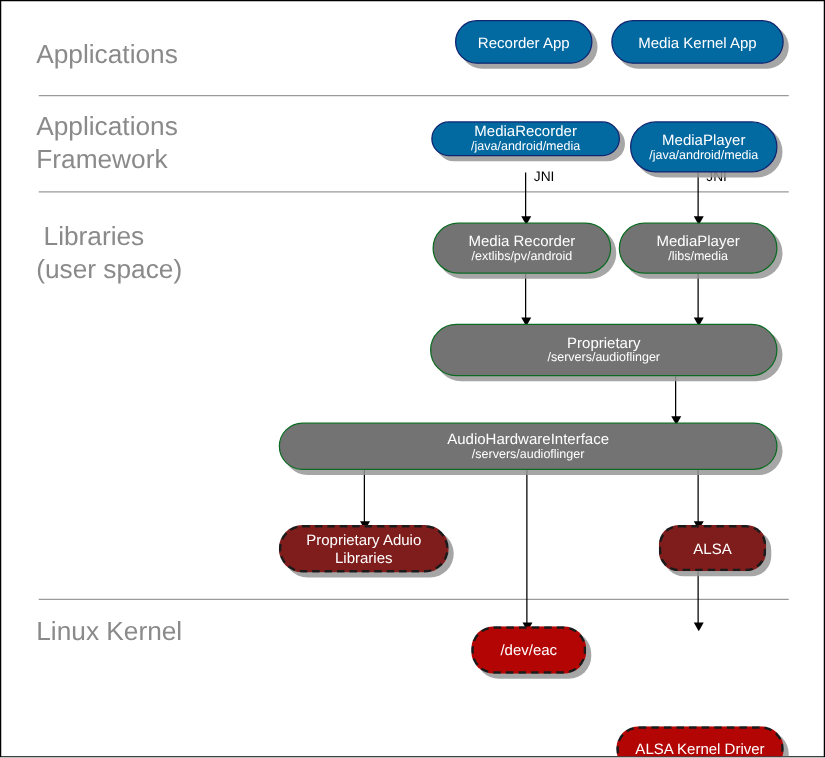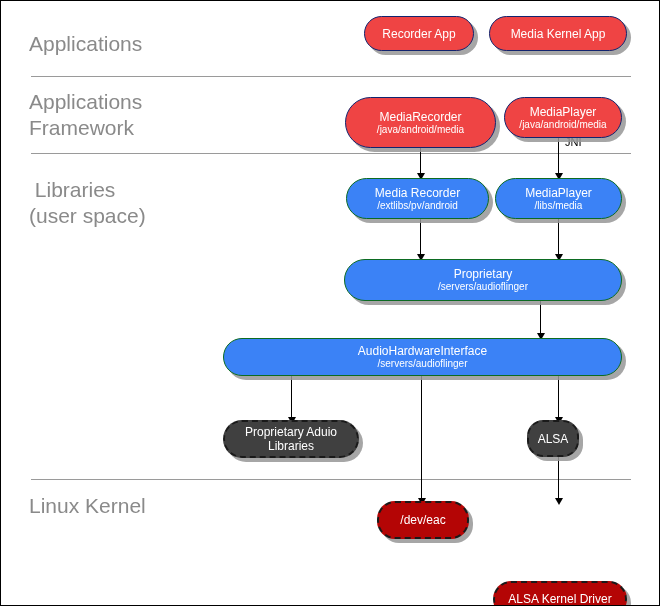--- a/index.html
+++ b/index.html
@@ -52,32 +52,32 @@
     line-height: 14px;
     white-space: nowrap;
   }
   .node .sub {
     font-size: 10px;
     line-height: 12px;
     white-space: nowrap;
   }
   .node.multiline .ttl { white-space: normal; }
   .node-blue {
-    background: #ef4444;
+    background: #0369a1;
     border: 1px solid #11246f;
   }
   .node-green {
     background: #22c councils;
   }
   .node-green {
-    background: #3b82f6;
+    background: #737373;
     border: 1px solid #0c6b22;
   }
   .node-green-dashed {
-    background: #404040;
+    background: #7f1d1d;
     border: 2px dashed #1a1a1a;
   }
   .node-red-dashed {
     background: #b40505;
     border: 2px dashed #1a1a1a;
   }
   .conn {
     position: absolute;
     background: #000000;
   }
@@ -143,21 +143,21 @@
   <div class="arrowhead" style="left:554px; top:497px;"></div>
 
   <div class="node node-blue" style="left:363px; top:15px; width:110px; height:35px;">
     <span class="ttl">Recorder App</span>
   </div>
 
   <div class="node node-blue" style="left:488px; top:15px; width:138px; height:35px;">
     <span class="ttl">Media Kernel App</span>
   </div>
 
-  <div class="node node-blue" style="left:344px; top:96px; width:151px; height:51px;">
+  <div class="node node-blue" style="left:344px; top:96px; width:151px; height:28px;">
     <span class="ttl">MediaRecorder</span>
     <span class="sub">/java/android/media</span>
   </div>
 
   <div class="node node-blue" style="left:503px; top:96px; width:118px; height:41px;">
     <span class="ttl">MediaPlayer</span>
     <span class="sub">/java/android/media</span>
   </div>
 
   <div class="node node-green" style="left:345px; top:177px; width:143px; height:41px;">
@@ -177,21 +177,21 @@
 
   <div class="node node-green" style="left:222px; top:337px; width:399px; height:38px;">
     <span class="ttl">AudioHardwareInterface</span>
     <span class="sub">/servers/audioflinger</span>
   </div>
 
   <div class="node node-green-dashed multiline" style="left:222px; top:419px; width:136px; height:38px; border-radius:20px;">
     <span class="ttl">Proprietary Aduio Libraries</span>
   </div>
 
-  <div class="node node-green-dashed" style="left:526px; top:419px; width:52px; height:37px; border-radius:16px;text-align:right;">
+  <div class="node node-green-dashed" style="left:526px; top:419px; width:86px; height:37px; border-radius:16px;text-align:right;">
     <span class="ttl">ALSA</span>
   </div>
 
   <div class="node node-red-dashed" style="left:376px; top:500px; width:92px; height:38px; border-radius:18px;">
     <span class="ttl">/dev/eac</span>
   </div>
 
 
 
   <div class="node node-red-dashed" style="left:492px; top:556px; width:134px; height:36px; border-radius:18px;margin-top:24px;">

